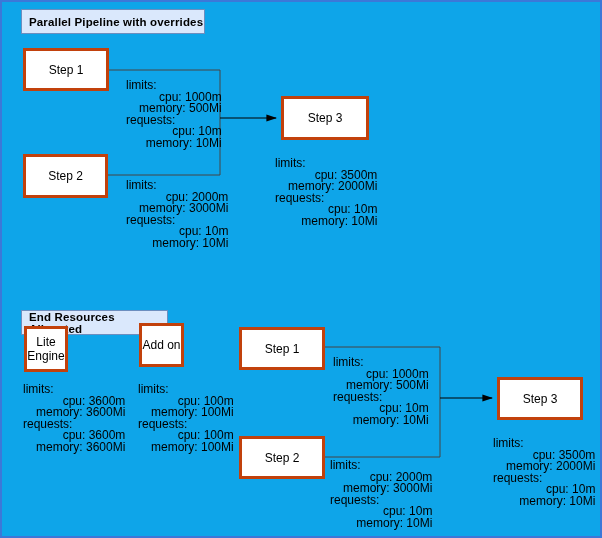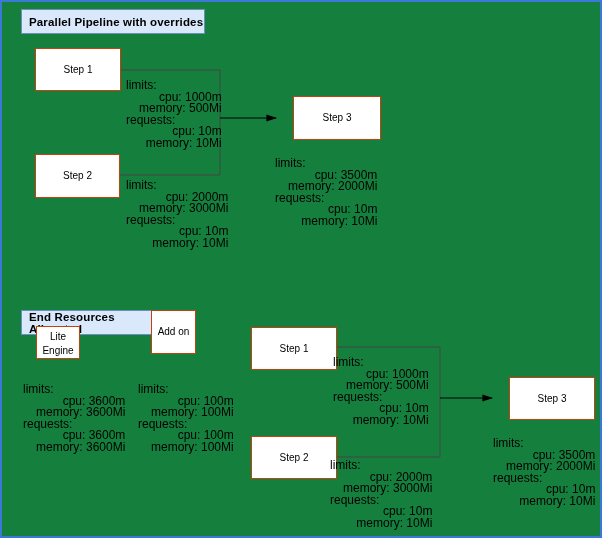--- a/index.html
+++ b/index.html
@@ -8,21 +8,21 @@
     padding: 0;
     background: #ffffff;
   }
   body {
     font-family: "Liberation Sans", sans-serif;
   }
   #canvas {
     position: relative;
     width: 602px;
     height: 538px;
-    background: #15803d;
+    background: #0ea5e9;
     box-sizing: border-box;
     border: 2px solid #3c78d8;
     overflow: hidden;
   }
   svg.wires {
     position: absolute;
     left: 0;
     top: 0;
     width: 602px;
     height: 538px;
@@ -37,30 +37,29 @@
     align-items: center;
     font-size: 11.5px;
     font-weight: bold;
     color: #000000;
     letter-spacing: 0.15px;
     padding-left: 7px;
   }
   .node {
     position: absolute;
     background: #ffffff;
-    border: 1px solid #c2410c;
+    border: 3px solid #c2410c;
     box-sizing: border-box;
     display: flex;
     align-items: center;
     justify-content: center;
     text-align: center;
-    font-size: 10px;
+    font-size: 12px;
     color: #000000;
     line-height: 14px;
-    margin-left: 12px;
   }
   .node .nodelabel {
     display: block;
     white-space: pre-line;
   }
   .res {
     position: absolute;
     font-size: 12px;
     line-height: 11.6px;
     color: #000000;
@@ -142,35 +141,35 @@
     <span class="v">memory: 2000Mi</span>
     <span class="k">requests:</span>
     <span class="v">cpu: 10m</span>
     <span class="v">memory: 10Mi</span>
   </div>
 
   <div class="banner" style="left:19px; top:270px; width:147px; height:25px;margin-top:38px;">
     <span>End Resources Allocated</span>
   </div>
 
-  <div class="node" style="left:22px; top:324px; width:44px; height:33px;align-items:flex-end;">
+  <div class="node" style="left:22px; top:324px; width:44px; height:46px;">
     <span class="nodelabel">Lite
 Engine</span>
   </div>
 
   <div class="res" style="left:21px; top:382px;">
     <span class="k">limits:</span>
     <span class="v">cpu: 3600m</span>
     <span class="v">memory: 3600Mi</span>
     <span class="k">requests:</span>
     <span class="v">cpu: 3600m</span>
     <span class="v">memory: 3600Mi</span>
   </div>
 
-  <div class="node" style="left:137px; top:308px; width:45px; height:44px;">
+  <div class="node" style="left:137px; top:321px; width:45px; height:44px;">
     <span class="nodelabel">Add on</span>
   </div>
 
   <div class="res" style="left:136px; top:382px;">
     <span class="k">limits:</span>
     <span class="v">cpu: 100m</span>
     <span class="v">memory: 100Mi</span>
     <span class="k">requests:</span>
     <span class="v">cpu: 100m</span>
     <span class="v">memory: 100Mi</span>

